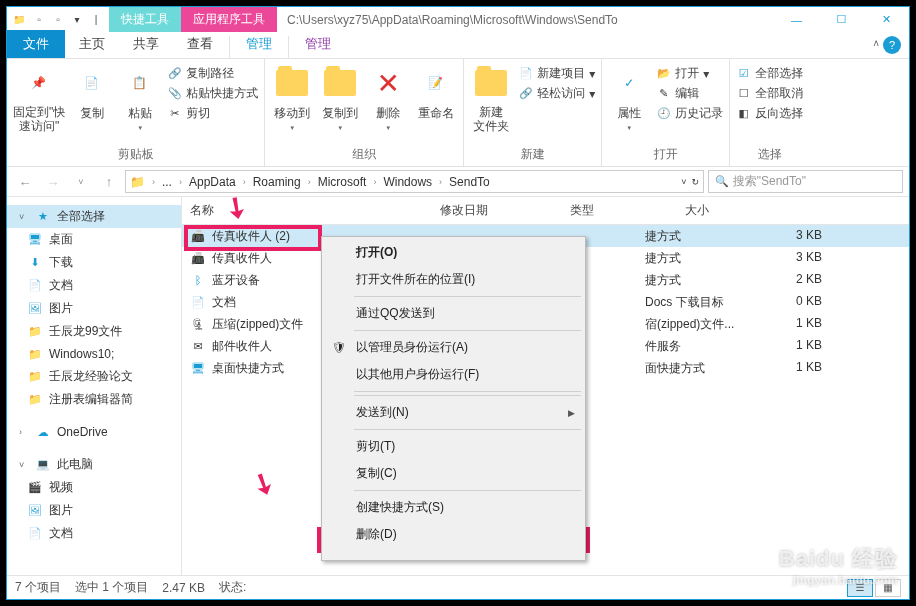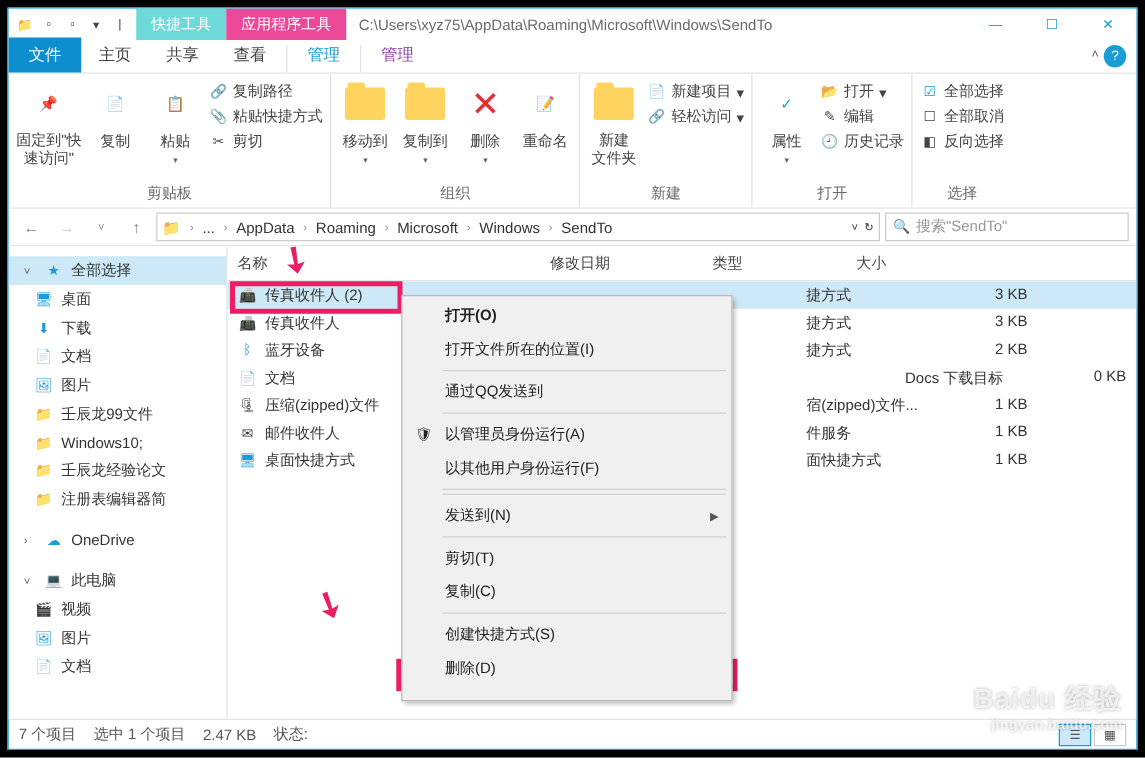--- a/index.html
+++ b/index.html
@@ -386,21 +386,21 @@
               <span style="width:205px;"></span>
               <span style="width:115px;">捷方式</span>
               <span class="c-size">2 KB</span>
             </div>
           </div>
         <div class="frow">
             <div class="c-name">
               <span class="fico">📄</span>
               <span>文档</span>
             </div>
-            <div style="flex:1;display:flex;justify-content:flex-end;">
+            <div style="flex:1;display:flex;">
               <span style="width:205px;"></span>
               <span style="width:115px;">Docs 下载目标</span>
               <span class="c-size">0 KB</span>
             </div>
           </div>
         <div class="frow">
             <div class="c-name">
               <span class="fico">🗜</span>
               <span>压缩(zipped)文件</span>
             </div>

